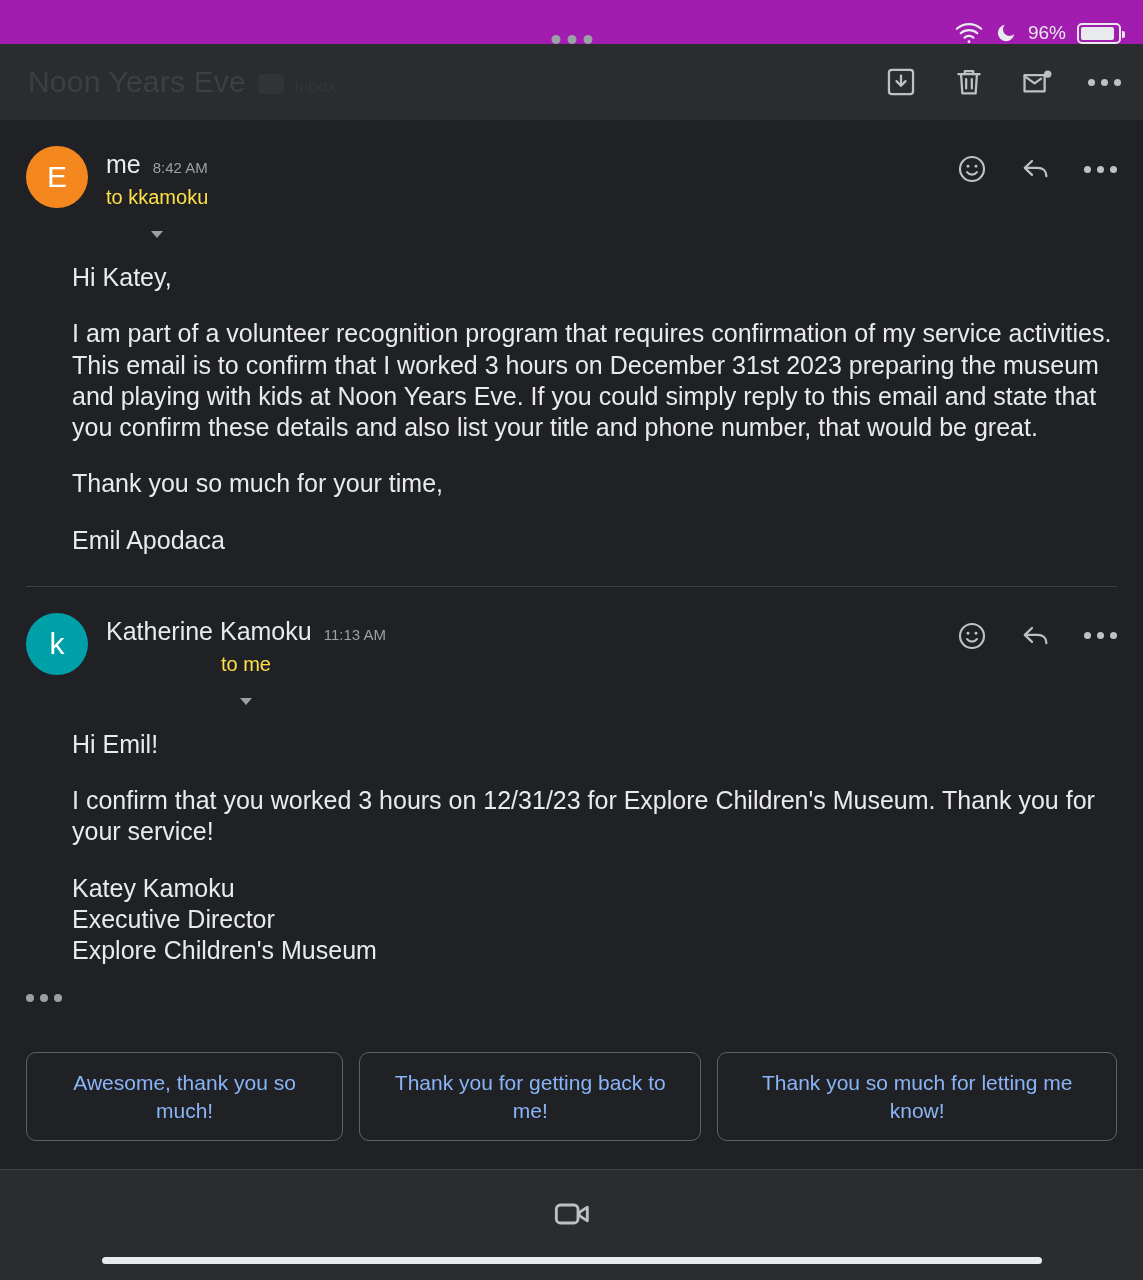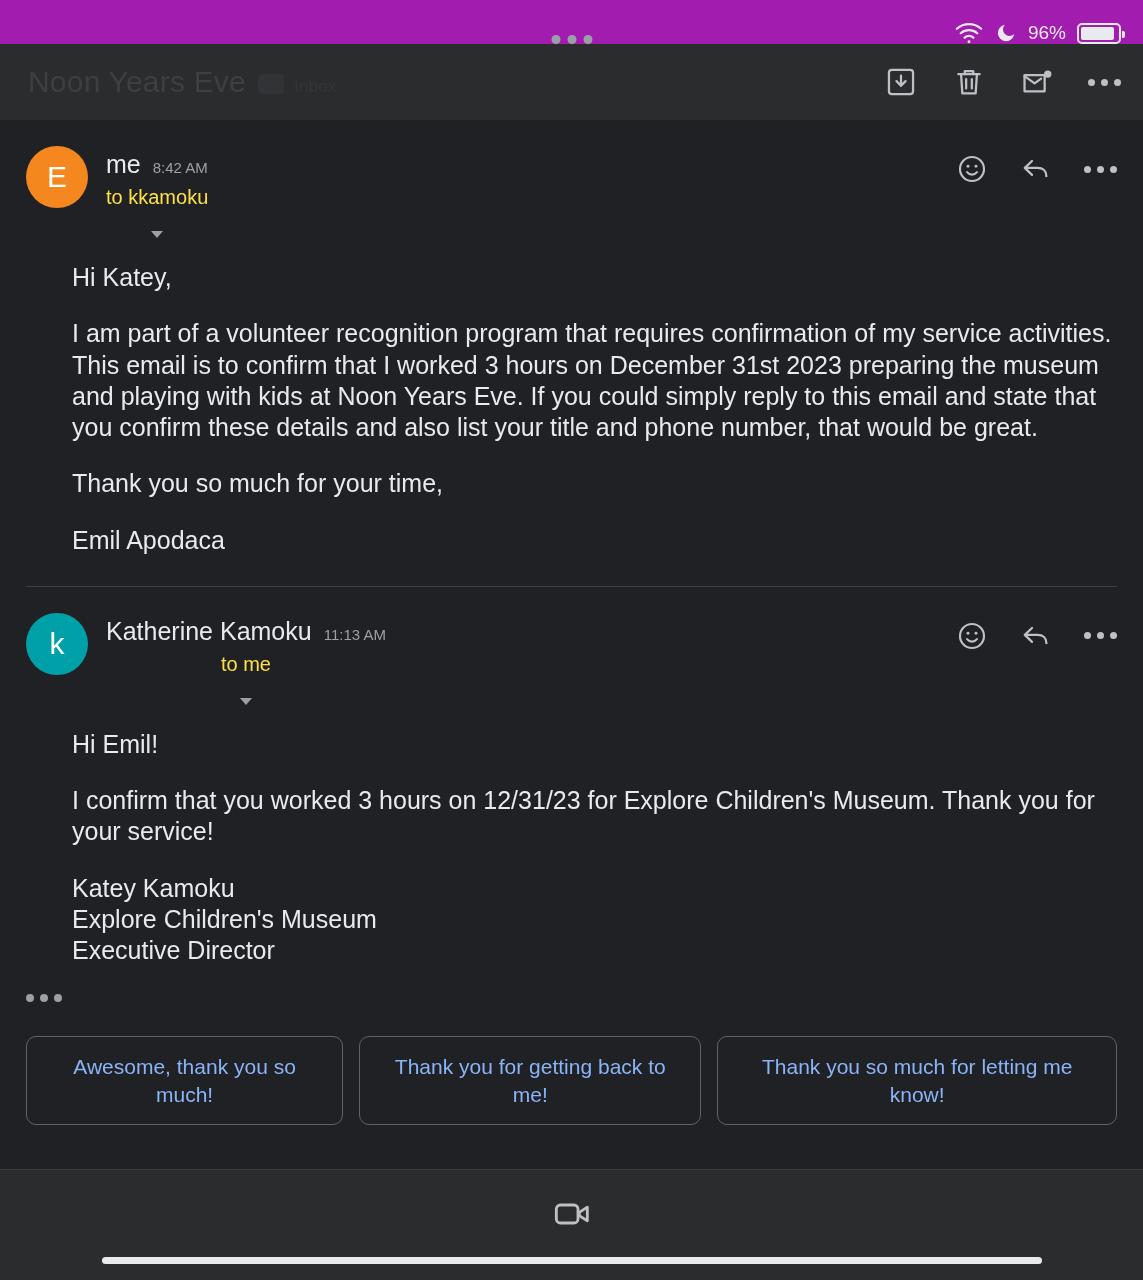--- a/index.html
+++ b/index.html
@@ -178,20 +178,21 @@
     border: 1px solid #5f6368;
     border-radius: 10px;
     color: #8ab4f8;
     font-size: 21px;
     line-height: 1.3;
     text-align: center;
     padding: 16px 20px;
     min-height: 82px;
     display: flex; align-items: center; justify-content: center;
     background: transparent;
+    margin-top: 16px;
   }
 
   .bottom-bar {
     margin-top: 28px;
     border-top: 1px solid #3c4043;
     padding: 22px 26px 0 26px;
     display: flex; align-items: center; gap: 20px;
   }
   .btn-out {
     border: 1px solid #5f6368;
@@ -386,22 +387,22 @@
             <i></i>
             <i></i>
           </span>
       </div>
     </div>
     <div class="body-text">
       <p>Hi Emil!</p>
       <p>I confirm that you worked 3 hours on 12/31/23 for Explore Children's Museum. Thank you for your service!</p>
       <p>
         <span class="sig-line">Katey Kamoku</span>
+        <span class="sig-line">Executive Director</span>
         <span class="sig-line">Explore Children's Museum</span>
-        <span class="sig-line">Executive Director</span>
       </p>
     </div>
     <span class="trim-dots">
         <i></i>
         <i></i>
         <i></i>
       </span>
   </div>
 
   <div class="smart-replies">

